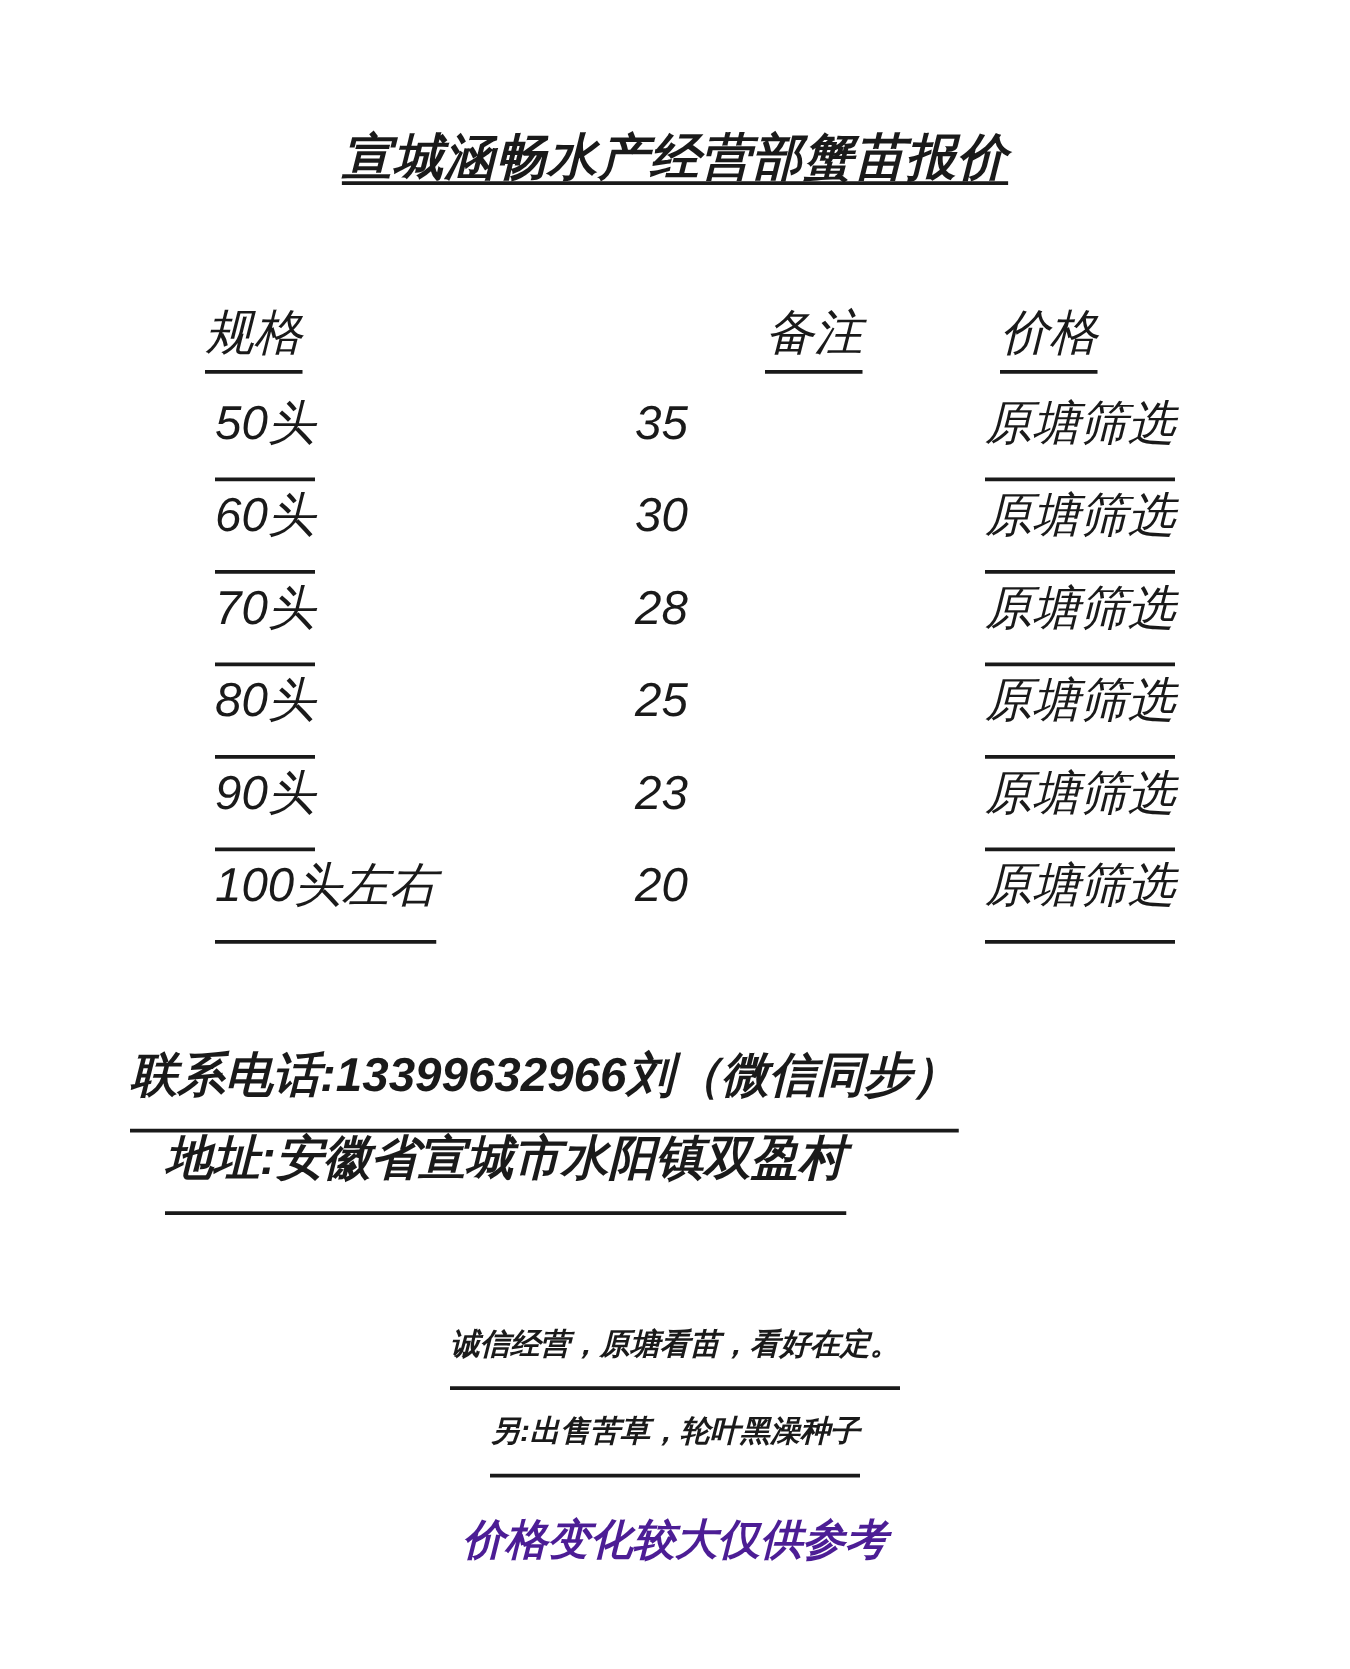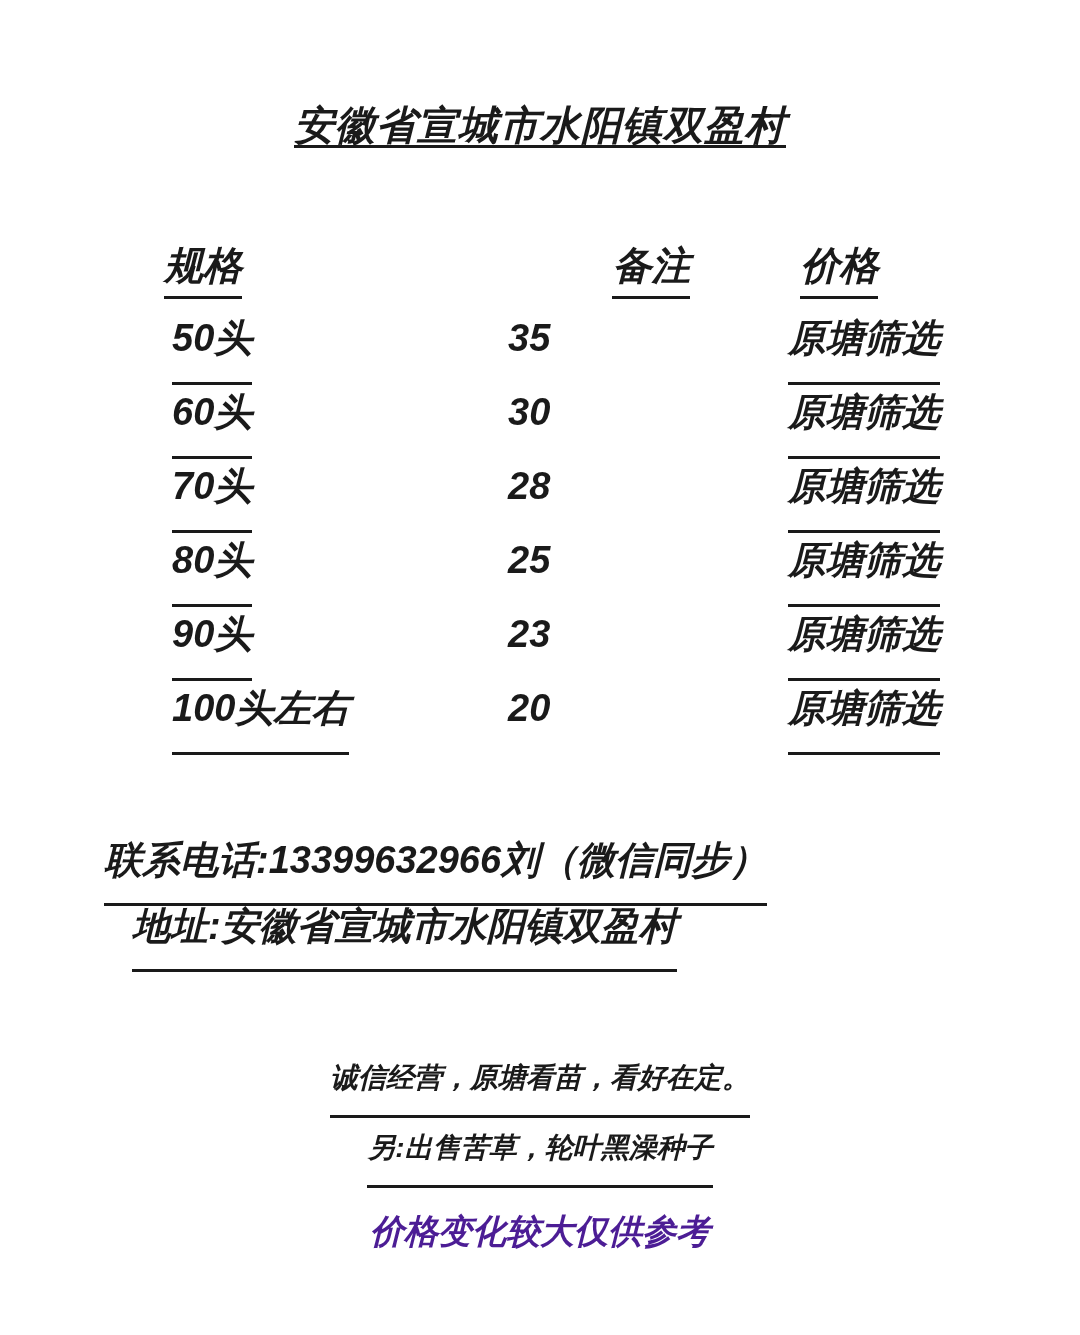--- a/index.html
+++ b/index.html
@@ -37,21 +37,21 @@
     margin-left: 150px;
   }
   .row {
     display: flex;
     align-items: baseline;
     height: 74px;
   }
   .cell {
     font-size: 38px;
     font-style: italic;
-    font-weight: bold;
+    font-weight: normal;
     white-space: nowrap;
   }
   .head .cell {
     font-size: 39px;
   }
   .c-spec {
     width: 330px;
     padding-left: 22px;
     box-sizing: border-box;
   }
@@ -85,40 +85,40 @@
     font-style: italic;
     height: 66px;
   }
   .contact .line .u { padding-bottom: 17px; }
   .contact .line.addr { padding-left: 28px; }
   .slogan {
     margin-top: 92px;
     text-align: center;
   }
   .slogan .line {
-    font-size: 28px;
+    font-size: 24px;
     font-weight: bold;
     font-style: italic;
     height: 70px;
   }
   .footnote {
     margin-top: 10px;
     text-align: center;
     font-size: 34px;
     font-weight: bold;
     font-style: italic;
     color: #4c1d95;
   }
 </style>
 </head>
 <body>
 
 <div class="page">
 
-  <div class="title">安徽省宣城市水阳镇双盈村</div>
+  <div class="title">宣城涵畅水产经营部蟹苗报价</div>
 
   <div class="table">
 
     <div class="row head">
       <div class="cell c-spec"><span class="u">规格</span></div>
       <div class="cell c-note"><span class="u">备注</span></div>
       <div class="cell c-price"><span class="u">价格</span></div>
     </div>
 
     <div class="row">

